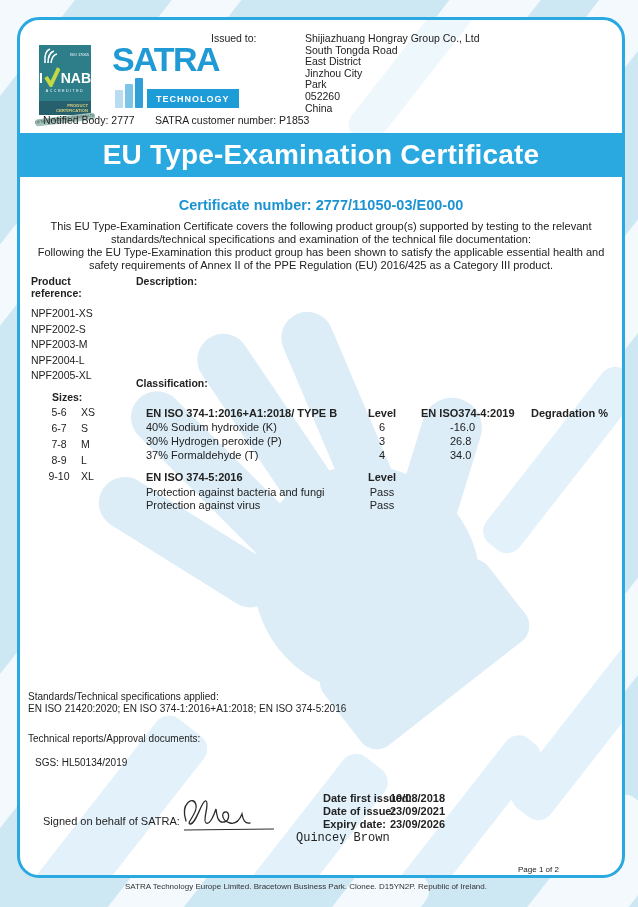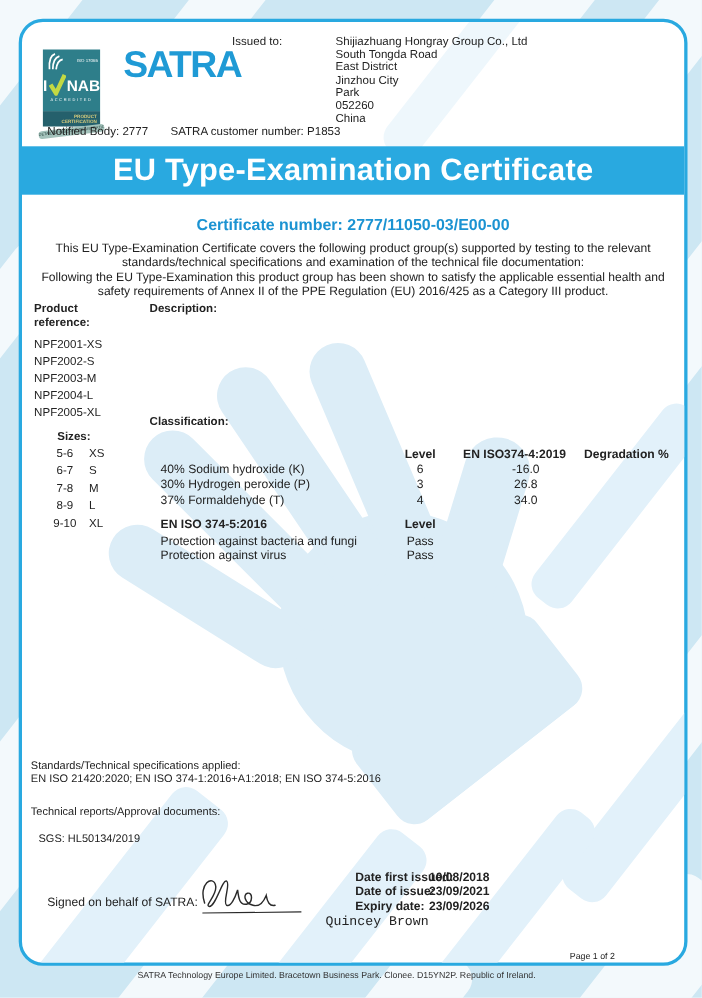--- a/index.html
+++ b/index.html
@@ -66,21 +66,21 @@
   .classlabel{left:116px;top:358px;}
   .sizeslabel{left:21px;top:372px;margin-left:11px;}
   .sizecol1{left:22px;width:34px;text-align:center;}
   .sizecol2{left:61px;}
 
   
   .chemcol{left:126px;}
   .levelcol{left:338px;width:48px;text-align:center;}
   .eniso4{left:401px;}
   .deghead{left:511px;}
-  .degcol{left:430px;width:56px;text-align:center;}
+  .degcol{left:430px;width:56px;text-align:left;}
 
   
   .stline{left:8px;font-size:10px;line-height:12px;}
   .stindent{left:15px;}
 
   
   .signlabel{left:23px;top:795px;}
   .sig{left:150px;top:771px;}
   .signatory{left:276px;top:811px;font-size:12px;font-family:Liberation Mono, monospace;}
   .daterow{left:303px;font-size:11px;font-weight:bold;}
@@ -142,20 +142,26 @@
     </div>
     <div class="ivnab-band">
       <div>PRODUCT</div>
       <div>CERTIFICATION</div>
     </div>
     <div class="ivnab-ribbon">DETAILED IN SCOPE REGISTRATION</div>
   </div>
 
   <div class="abs satra">
     <div class="satra-word">SATRA</div>
+    <div class="satra-row">
+      <div class="sb sb1"></div>
+      <div class="sb sb2"></div>
+      <div class="sb sb3"></div>
+      <div class="satra-tech">TECHNOLOGY</div>
+    </div>
   </div>
 
   <div class="abs t105 issuedto">Issued to:</div>
   <div class="abs t105 addr">
     <div>Shijiazhuang Hongray Group Co., Ltd</div>
     <div>South Tongda Road</div>
     <div>East District</div>
     <div>Jinzhou City</div>
     <div>Park</div>
     <div>052260</div>
@@ -188,20 +194,21 @@
   <div class="abs t105 sizecol2" style="top:387px">XS</div>
   <div class="abs t105 sizecol1" style="top:403px">6-7</div>
   <div class="abs t105 sizecol2" style="top:403px">S</div>
   <div class="abs t105 sizecol1" style="top:419px">7-8</div>
   <div class="abs t105 sizecol2" style="top:419px">M</div>
   <div class="abs t105 sizecol1" style="top:435px">8-9</div>
   <div class="abs t105 sizecol2" style="top:435px">L</div>
   <div class="abs t105 sizecol1" style="top:451px">9-10</div>
   <div class="abs t105 sizecol2" style="top:451px">XL</div>
 
+  <div class="abs t11 b chemcol" style="top:387px">EN ISO 374-1:2016+A1:2018/ TYPE B</div>
   <div class="abs t11 b levelcol" style="top:387px">Level</div>
   <div class="abs t11 b eniso4" style="top:387px">EN ISO374-4:2019</div>
   <div class="abs t11 b deghead" style="top:387px">Degradation %</div>
 
   <div class="abs t11 chemcol" style="top:401px">40% Sodium hydroxide (K)</div>
   <div class="abs t11 levelcol" style="top:401px">6</div>
   <div class="abs t11 degcol" style="top:401px">-16.0</div>
   <div class="abs t11 chemcol" style="top:415px">30% Hydrogen peroxide (P)</div>
   <div class="abs t11 levelcol" style="top:415px">3</div>
   <div class="abs t11 degcol" style="top:415px">26.8</div>

